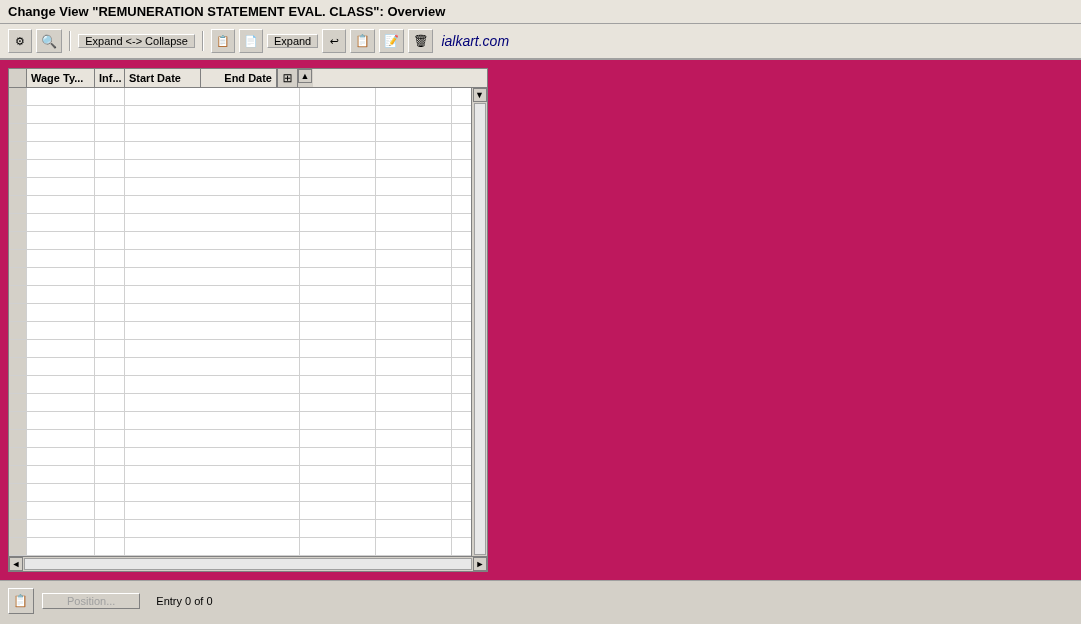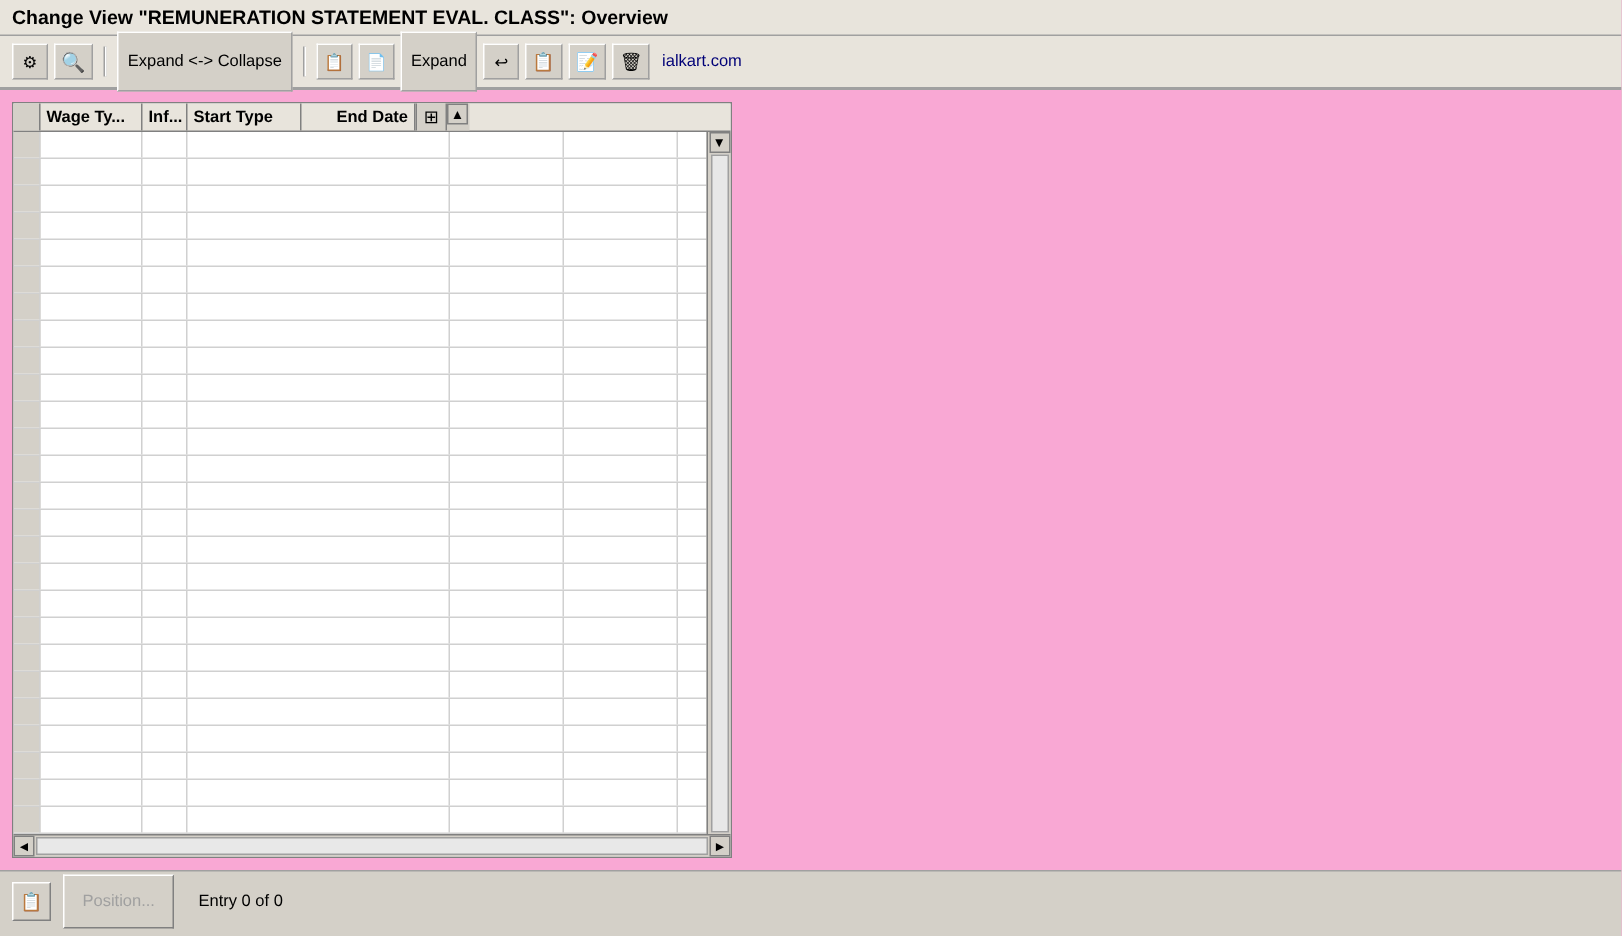--- a/index.html
+++ b/index.html
@@ -51,40 +51,41 @@
     .toolbar-text-btn {
       display: inline-flex;
       align-items: center;
       background: #d4d0c8;
       border: 1px solid #a0a0a0;
       border-top-color: #fff;
       border-left-color: #fff;
       padding: 2px 6px;
       cursor: pointer;
       font-size: 11px;
-      height: 40px;
+      height: 14px;
     }
 
     .toolbar-separator {
       width: 2px;
       height: 20px;
       background: #a0a0a0;
       border-right: 1px solid #fff;
       margin: 0 3px;
     }
 
     .toolbar-logo {
       margin-left: 4px;
-      font-size: 11px;
+      font-size: 14px;
       color: #007;
+      font-style: italic;
     }
 
     
     .main-content {
-      background-color: #f9a8d4;
+      background-color: #be185d;
       padding: 8px;
       height: calc(624px - 36px - 28px - 40px);
       display: flex;
       flex-direction: column;
     }
 
     
     .table-container {
       background: #fff;
       border: 1px solid #808080;
@@ -266,24 +267,24 @@
       justify-content: center;
       cursor: pointer;
       font-size: 12px;
     }
 
     .position-btn {
       background: #d4d0c8;
       border: 1px solid #808080;
       border-top-color: #fff;
       border-left-color: #fff;
-      padding: 3px 12px;
+      padding: 3px 24px;
       font-size: 11px;
       cursor: pointer;
-      height: 36px;
+      height: 16px;
       display: flex;
       align-items: center;
       color: #a0a0a0;
     }
 
     .entry-count {
       font-size: 11px;
       color: #000;
       margin-left: 8px;
     }
@@ -345,21 +346,21 @@
 
     <div class="table-header">
       <div class="col-selector"></div>
       <div class="col-header col-wage-type">
         <span>Wage Ty...</span>
       </div>
       <div class="col-header col-info">
         <span>Inf...</span>
       </div>
       <div class="col-header col-start">
-        <span>Start Type</span>
+        <span>Start Date</span>
       </div>
       <div class="col-header col-end">
         <span>End Date</span>
       </div>
       <div class="col-config" title="Configure Columns">
         <span style="font-size:12px;">⊞</span>
       </div>
 
       <div style="display:flex;flex-direction:column;width:16px;background:#d4d0c8;border-left:1px solid #808080;">
         <button class="scroll-btn">▲</button>

